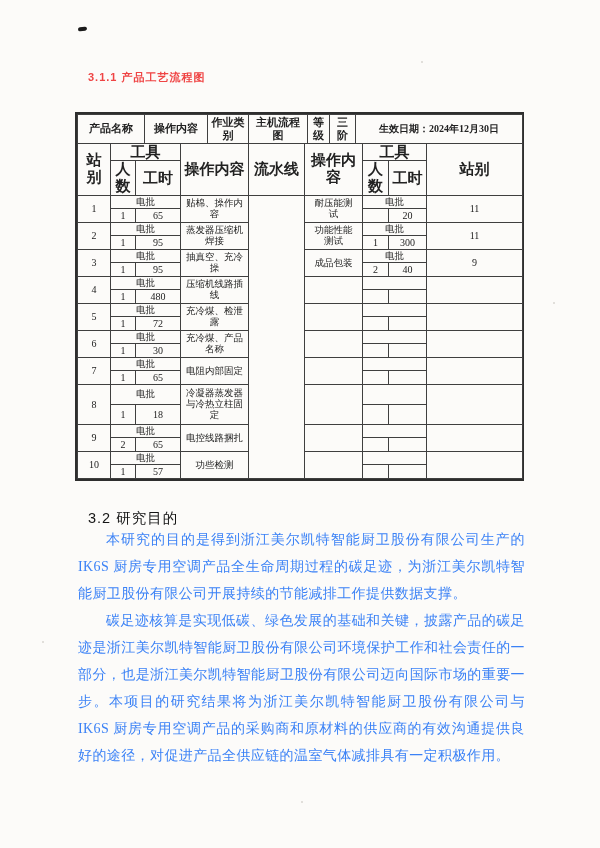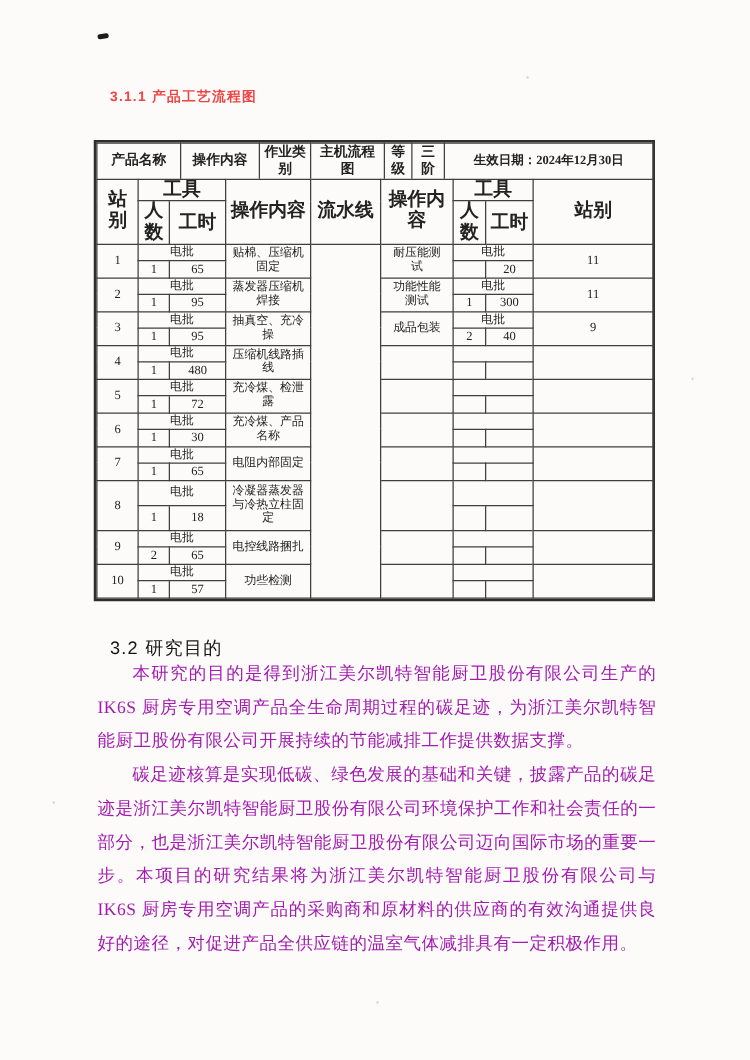--- a/index.html
+++ b/index.html
@@ -42,21 +42,21 @@
   .flow .rA{height:13px;}
   .flow .rB{height:14px;}
   .flow .rAt{height:20px;}
   .flow .rBt{height:20px;}
   .flow .num{font-size:10px;}
   .flow .st{font-size:10px;}
   .flow .opR{padding:0 5px;}
   .paras{
     position:absolute;left:78px;top:526px;width:447px;
     font-size:14px;line-height:27px;text-align:justify;
-    letter-spacing:0.4px;color:#a21caf;
+    letter-spacing:0.4px;color:#3b82f6;
   }
   .paras p{margin:0;text-indent:2em;}
 </style>
 </head>
 <body>
 
 <div class="page">
 
   <div class="smudge"></div>
   <div class="speck" style="left:421px;top:61px;width:2px;height:2px;"></div>
@@ -116,21 +116,21 @@
       <tr class="hh hB">
         <td>人数</td>
         <td>工时</td>
         <td>人数</td>
         <td>工时</td>
       </tr>
 
       <tr class="rA">
         <td rowspan="2" class="st">1</td>
         <td colspan="2">电批</td>
-        <td rowspan="2">贴棉、压缩机固定</td>
+        <td rowspan="2">贴棉、操作内容</td>
         <td rowspan="20"></td>
         <td rowspan="2" class="opR">耐压能测试</td>
         <td colspan="2">电批</td>
         <td rowspan="2" class="st">11</td>
       </tr>
       <tr class="rB">
         <td class="num">1</td>
         <td class="num">65</td>
         <td class="num"></td>
         <td class="num">20</td>

